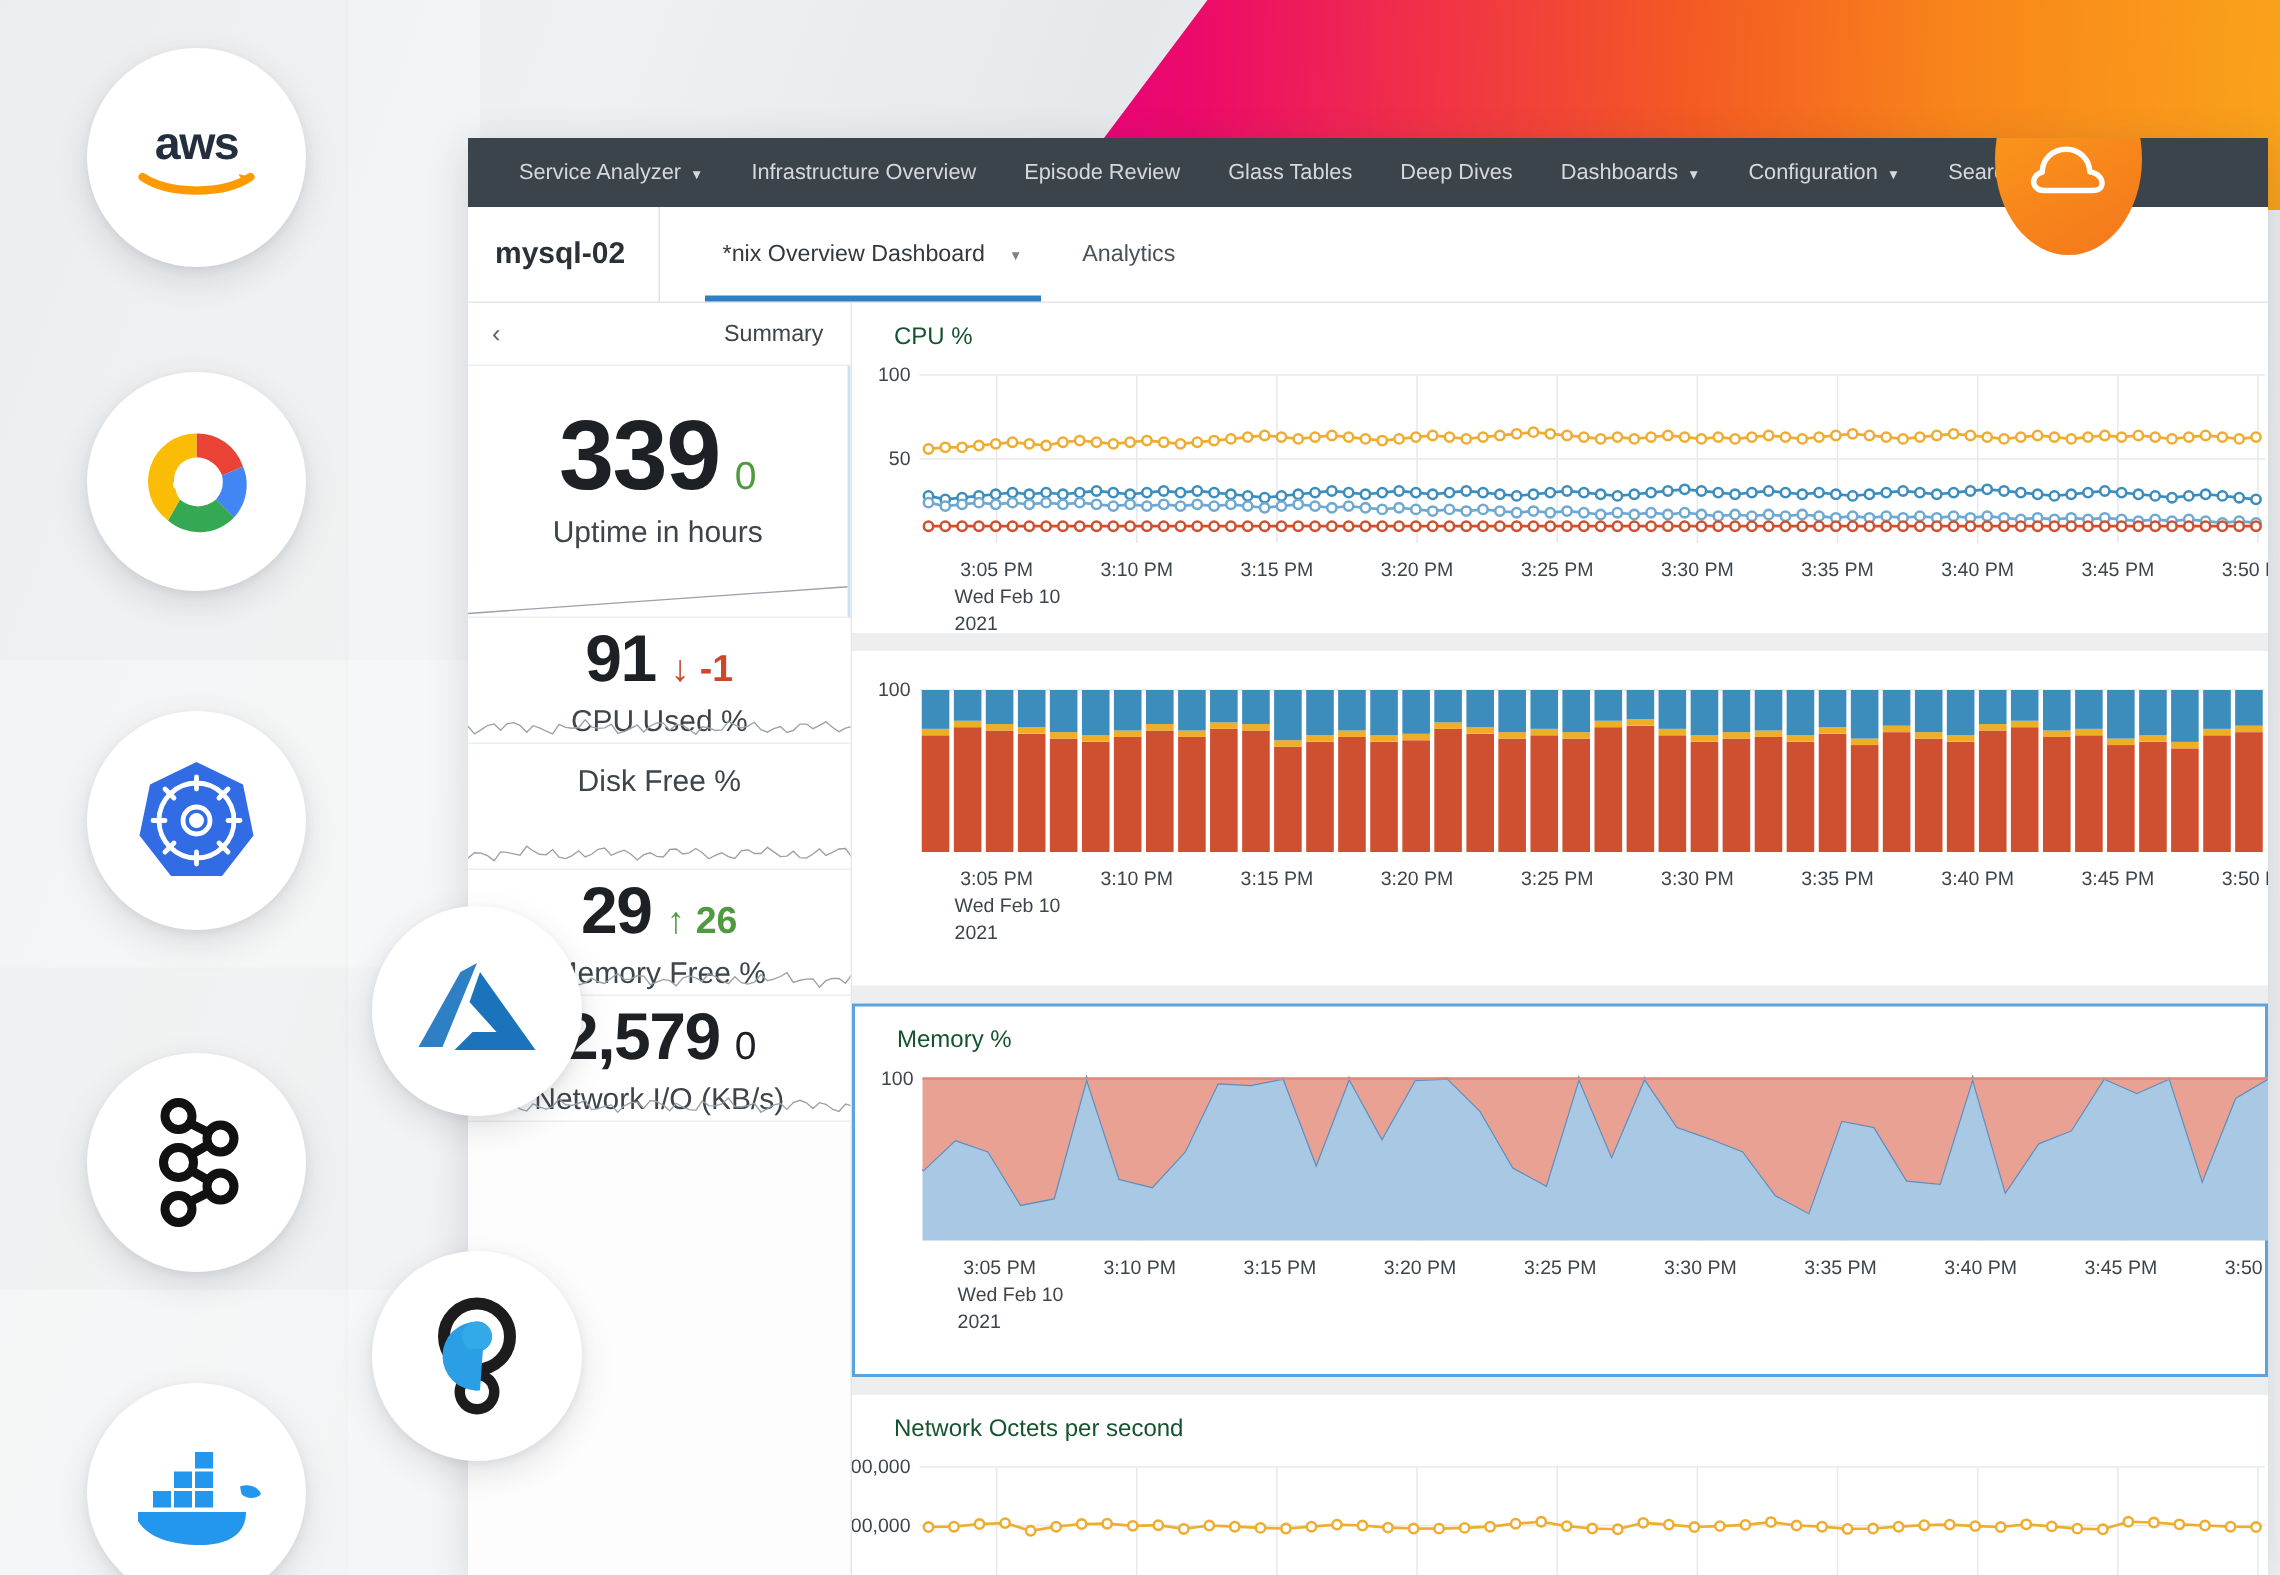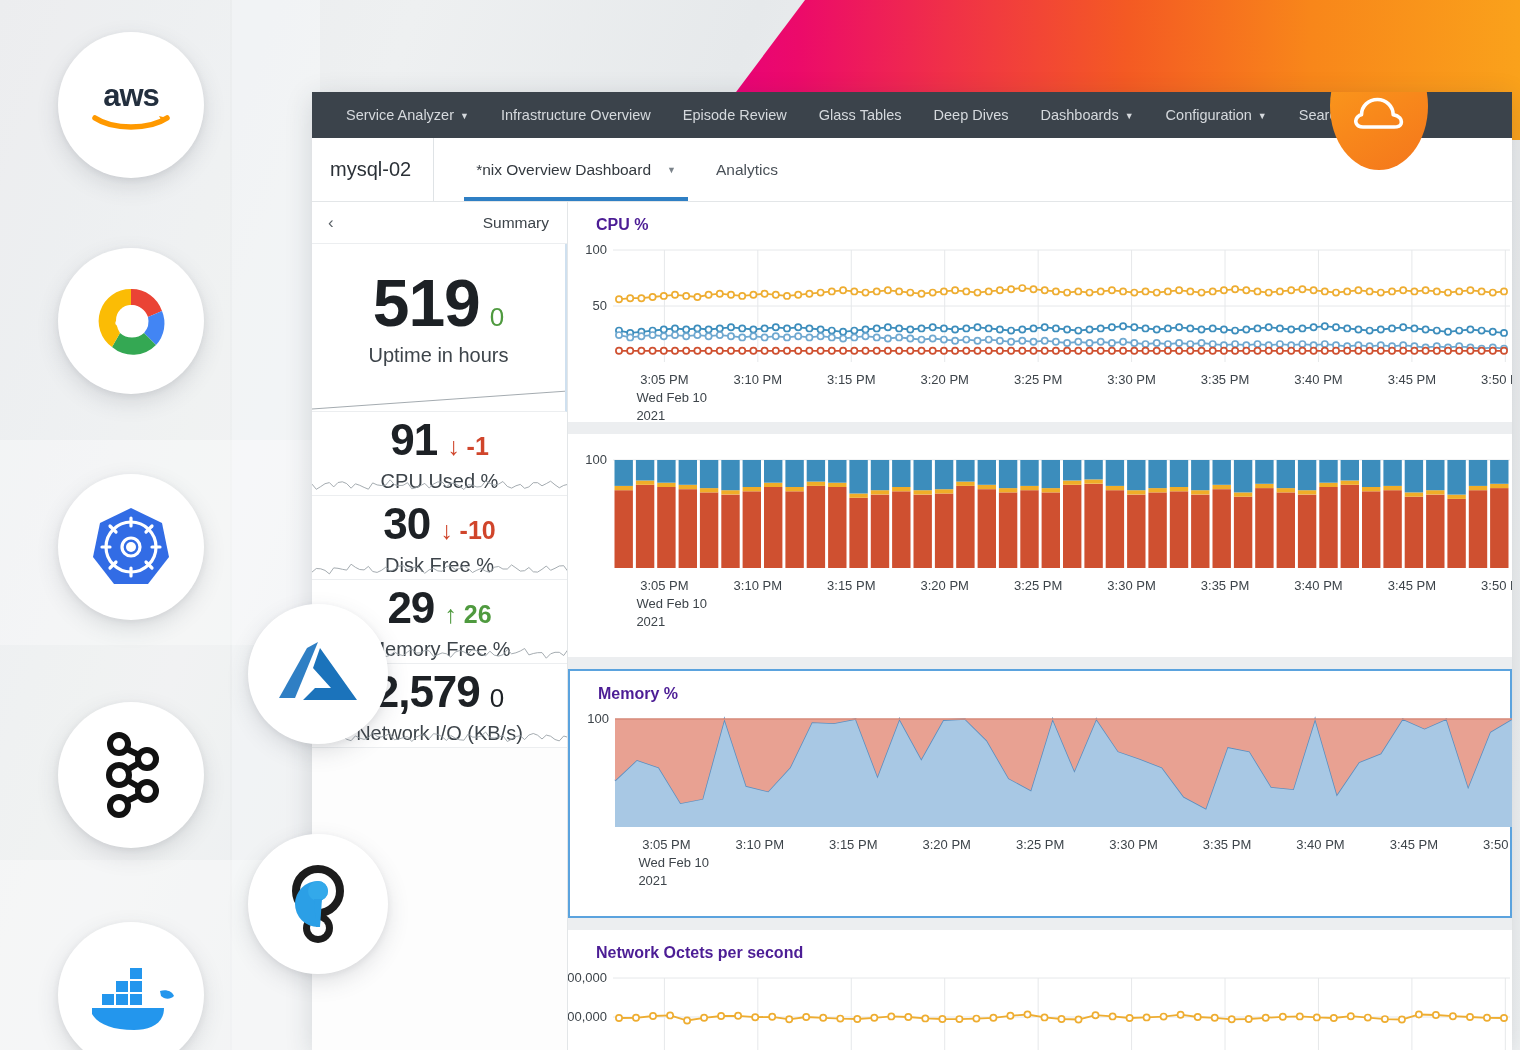--- a/index.html
+++ b/index.html
@@ -53,21 +53,21 @@
     background: linear-gradient(150deg, #fba01c 0%, #f8881b 55%, #f4761c 100%);
     display: flex; align-items: flex-end; justify-content: center; padding-bottom: 36px;
   }
 
   
   .tabbar {
     height: 64px; background: #fff; border-bottom: 1px solid #e3e6e8;
     display: flex; align-items: stretch; padding-left: 18px;
   }
   .host-name {
-    display: flex; align-items: center; font-size: 20px; font-weight: normal;
+    display: flex; align-items: center; font-size: 20px; font-weight: bold;
     color: #2b3137; padding-right: 22px; margin-right: 0;
     border-right: 1px solid #dfe3e6;
   }
   .tabs { display: flex; align-items: stretch; margin-left: 22px; }
   .tab {
     display: flex; align-items: center; font-size: 15.5px; color: #4a5158;
     padding: 16px 20px; position: relative; cursor: pointer; white-space: nowrap;
   }
   .tab .tab-caret { margin-left: 16px; font-size: 9px; color: #7b838a; }
   .tab.active { color: #33393f; }
@@ -104,21 +104,21 @@
   .kpi-delta.up { color: #4f9a3f; }
   .kpi-label { text-align: center; font-size: 20px; color: #3d444a; margin-top: 8px; }
   .spark { position: absolute; left: 0; right: 0; bottom: 0; height: 26px; }
 
   
   .charts { flex: 1; background: #eceef0; overflow: hidden; }
   .panel {
     background: #ffffff; margin: 0 0 12px 0; padding: 14px 0 0 0; position: relative;
   }
   .panel.selected { border: 2px solid #5ba3de; }
-  .panel-title { font-size: 16px; font-weight: bold; color: #4c1d95; padding-left: 28px; margin-bottom: 4px; }
+  .panel-title { font-size: 16px; font-weight: normal; color: #14532d; padding-left: 28px; margin-bottom: 4px; }
   .plot-wrap { position: relative; padding-left: 0; }
   .plot-svg { display: block; }
   .tick-label { font-size: 13px; fill: #3d444a; }
   .grid-line { stroke: #e6e8ea; stroke-width: 1; }
   .xdate { font-size: 13px; fill: #3d444a; }
 
   
   .logo-badge {
     position: absolute; border-radius: 50%; background: #ffffff;
     box-shadow: 0 8px 22px rgba(60,70,80,0.15), 0 2px 6px rgba(60,70,80,0.08);
@@ -198,43 +198,39 @@
   <div class="content">
 
     <div class="sidebar">
       <div class="sidebar-head">
         <span class="back-chevron">‹</span>
         <span class="summary-title">Summary</span>
       </div>
       <div id="kpi-container">
           <div class="kpi first">
             <div class="kpi-row">
-              <div class="kpi-value">519</div>
+              <div class="kpi-value">339</div>
               <div class="kpi-delta neutral green">0</div>
             </div>
             <div class="kpi-label">Uptime in hours</div>
             <svg class="spark" viewBox="0 0 256 26" preserveAspectRatio="none">
               <path d="M0,24 L256,6" fill="none" stroke="#9aa1a7" stroke-width="0.9"></path>
             </svg>
           </div>
           <div class="kpi">
             <div class="kpi-row">
               <div class="kpi-value">91</div>
               <div class="kpi-delta down">↓ -1</div>
             </div>
             <div class="kpi-label">CPU Used %</div>
             <svg class="spark" viewBox="0 0 256 26" preserveAspectRatio="none">
               <path d="M0.0,15.1 L4.3,20.3 L8.7,17.6 L13.0,14.7 L17.4,13.6 L21.7,17.9 L26.0,13.5 L30.4,12.8 L34.7,14.6 L39.1,19.2 L43.4,14.8 L47.7,16.3 L52.1,18.4 L56.4,20.2 L60.7,13.9 L65.1,15.9 L69.4,16.5 L73.8,16.0 L78.1,10.8 L82.4,15.6 L86.8,16.6 L91.1,16.3 L95.5,13.7 L99.8,19.8 L104.1,18.7 L108.5,16.6 L112.8,14.4 L117.2,19.0 L121.5,15.0 L125.8,12.9 L130.2,13.1 L134.5,17.9 L138.8,14.1 L143.2,14.6 L147.5,17.3 L151.9,20.5 L156.2,15.5 L160.5,16.3 L164.9,18.0 L169.2,17.6 L173.6,12.0 L177.9,14.3 L182.2,16.2 L186.6,15.1 L190.9,12.5 L195.3,17.4 L199.6,19.1 L203.9,16.8 L208.3,15.4 L212.6,19.3 L216.9,17.9 L221.3,13.7 L225.6,13.7 L230.0,16.8 L234.3,14.6 L238.6,12.2 L243.0,15.8 L247.3,18.8 L251.7,16.4 L256.0,15.3" fill="none" stroke="#9aa1a7" stroke-width="0.9"></path>
             </svg>
           </div>
           <div class="kpi">
-            <div class="kpi-row">
-              <div class="kpi-value">30</div>
-              <div class="kpi-delta down">↓ -10</div>
-            </div>
             <div class="kpi-label">Disk Free %</div>
             <svg class="spark" viewBox="0 0 256 26" preserveAspectRatio="none">
               <path d="M0.0,19.1 L4.3,15.5 L8.7,15.8 L13.0,17.4 L17.4,20.9 L21.7,14.9 L26.0,15.3 L30.4,16.3 L34.7,17.1 L39.1,11.2 L43.4,14.3 L47.7,16.5 L52.1,16.9 L56.4,13.4 L60.7,18.5 L65.1,19.4 L69.4,17.4 L73.8,14.2 L78.1,18.3 L82.4,16.5 L86.8,13.2 L91.1,12.4 L95.5,17.2 L99.8,15.2 L104.1,13.8 L108.5,16.3 L112.8,20.3 L117.2,16.8 L121.5,15.5 L125.8,17.9 L130.2,18.3 L134.5,13.3 L138.8,13.0 L143.2,16.3 L147.5,15.6 L151.9,12.7 L156.2,15.5 L160.5,19.5 L164.9,17.2 L169.2,15.5 L173.6,18.1 L177.9,19.3 L182.2,14.2 L186.6,13.5 L190.9,16.0 L195.3,16.0 L199.6,11.9 L203.9,14.9 L208.3,18.1 L212.6,17.7 L216.9,14.5 L221.3,18.8 L225.6,19.1 L230.0,16.3 L234.3,13.0 L238.6,17.3 L243.0,15.3 L247.3,13.0 L251.7,12.7 L256.0,18.6" fill="none" stroke="#9aa1a7" stroke-width="0.9"></path>
             </svg>
           </div>
           <div class="kpi">
             <div class="kpi-row">
               <div class="kpi-value">29</div>
               <div class="kpi-delta up">↑ 26</div>
             </div>

